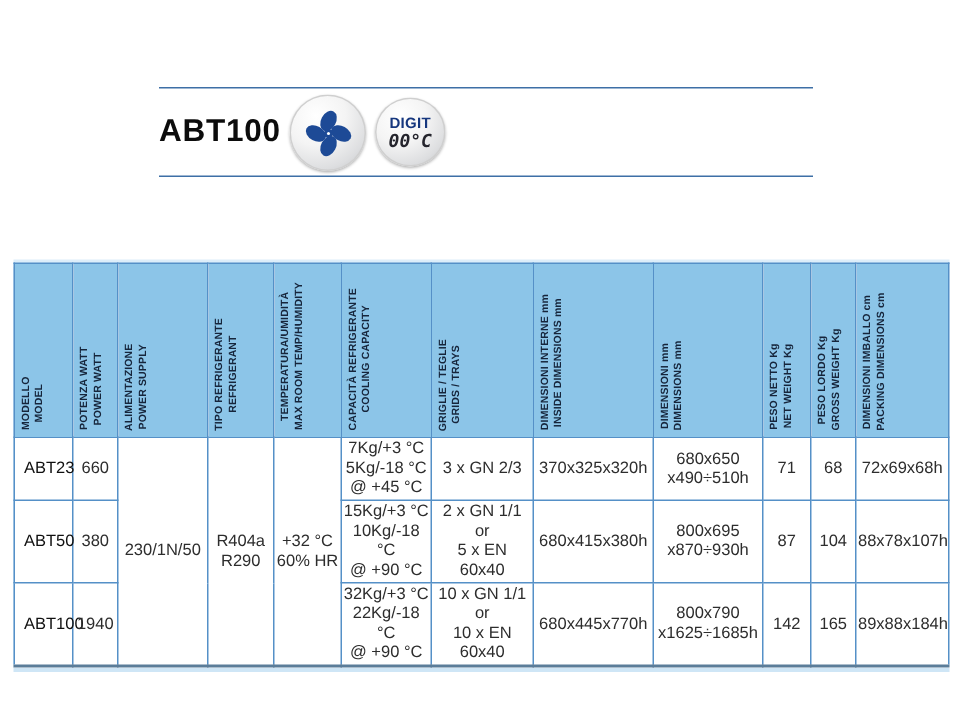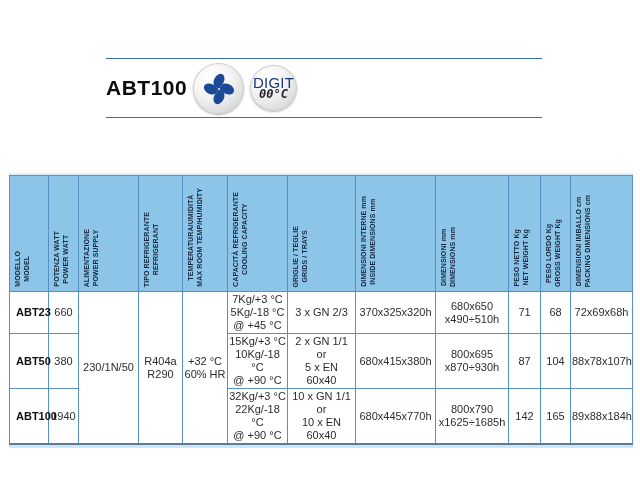--- a/index.html
+++ b/index.html
@@ -17,21 +17,21 @@
     font-size:21px; font-weight:bold; color:#0c0c0c; letter-spacing:0.5px;
   }
   .badge {
     position:absolute; border-radius:50%;
     background: radial-gradient(circle at 35% 28%, #ffffff 0%, #f4f4f4 40%, #dddee0 72%, #bdbfc2 100%);
     box-shadow: 0 1px 2px rgba(0,0,0,0.3), inset 0 0 0 1px #cfcfcf;
   }
   .fan-badge { left:193px; top:63px; width:51px; height:51px; display:flex; align-items:center; justify-content:center; }
   .digit-badge { left:250px; top:65px; width:47px; height:46px;
     display:flex; flex-direction:column; align-items:center; justify-content:center; gap:0; }
-  .digit-l1 { font-size:15px; font-weight:normal; color:#16377e; line-height:12px; letter-spacing:0.2px; }
+  .digit-l1 { font-size:10px; font-weight:bold; color:#16377e; line-height:12px; letter-spacing:0.2px; }
   .digit-l2 { font-family:"DejaVu Sans Mono", monospace; font-style:italic; font-weight:bold;
     font-size:12px; color:#25252d; line-height:11px; }
   
   table.spec {
     position:absolute; left:9px; top:175px; width:623px;
     border-collapse:collapse; table-layout:fixed;
     border:1px solid #41739f; border-bottom:2px solid #5b7d99;
     box-shadow: 0 3px 0 0 #cfe6f6, 0 -2px 0 0 #ddeefa;
   }
   .spec th, .spec td { border:1px solid #5590c7; }
@@ -42,21 +42,21 @@
     position:absolute; left:3px; bottom:4px;
     writing-mode:vertical-rl; transform:rotate(180deg);
     font-size:7px; font-weight:bold; color:#16253b;
     line-height:9px; white-space:nowrap; letter-spacing:0.1px;
   }
   .vtext span { display:block; }
   .spec td {
     background:#ffffff; font-size:11px; line-height:13px; color:#2d2d2d;
     text-align:center; vertical-align:middle; white-space:pre-line; padding:1px 1px;
   }
-  .spec td.model { text-align:center; padding-left:6px; font-weight:bold; color:#101010;margin-left:36px; }
+  .spec td.model { text-align:center; padding-left:6px; font-weight:normal; color:#101010;margin-left:36px; }
   .spec tr.r0 { height:41px; }
   .spec tr.r1 { height:43px; }
   .spec tr.r2 { height:43px; }
 </style>
 </head>
 <body>
 
 <div class="rule rule-top"></div>
 <h1 class="page-title">ABT100</h1>
 

